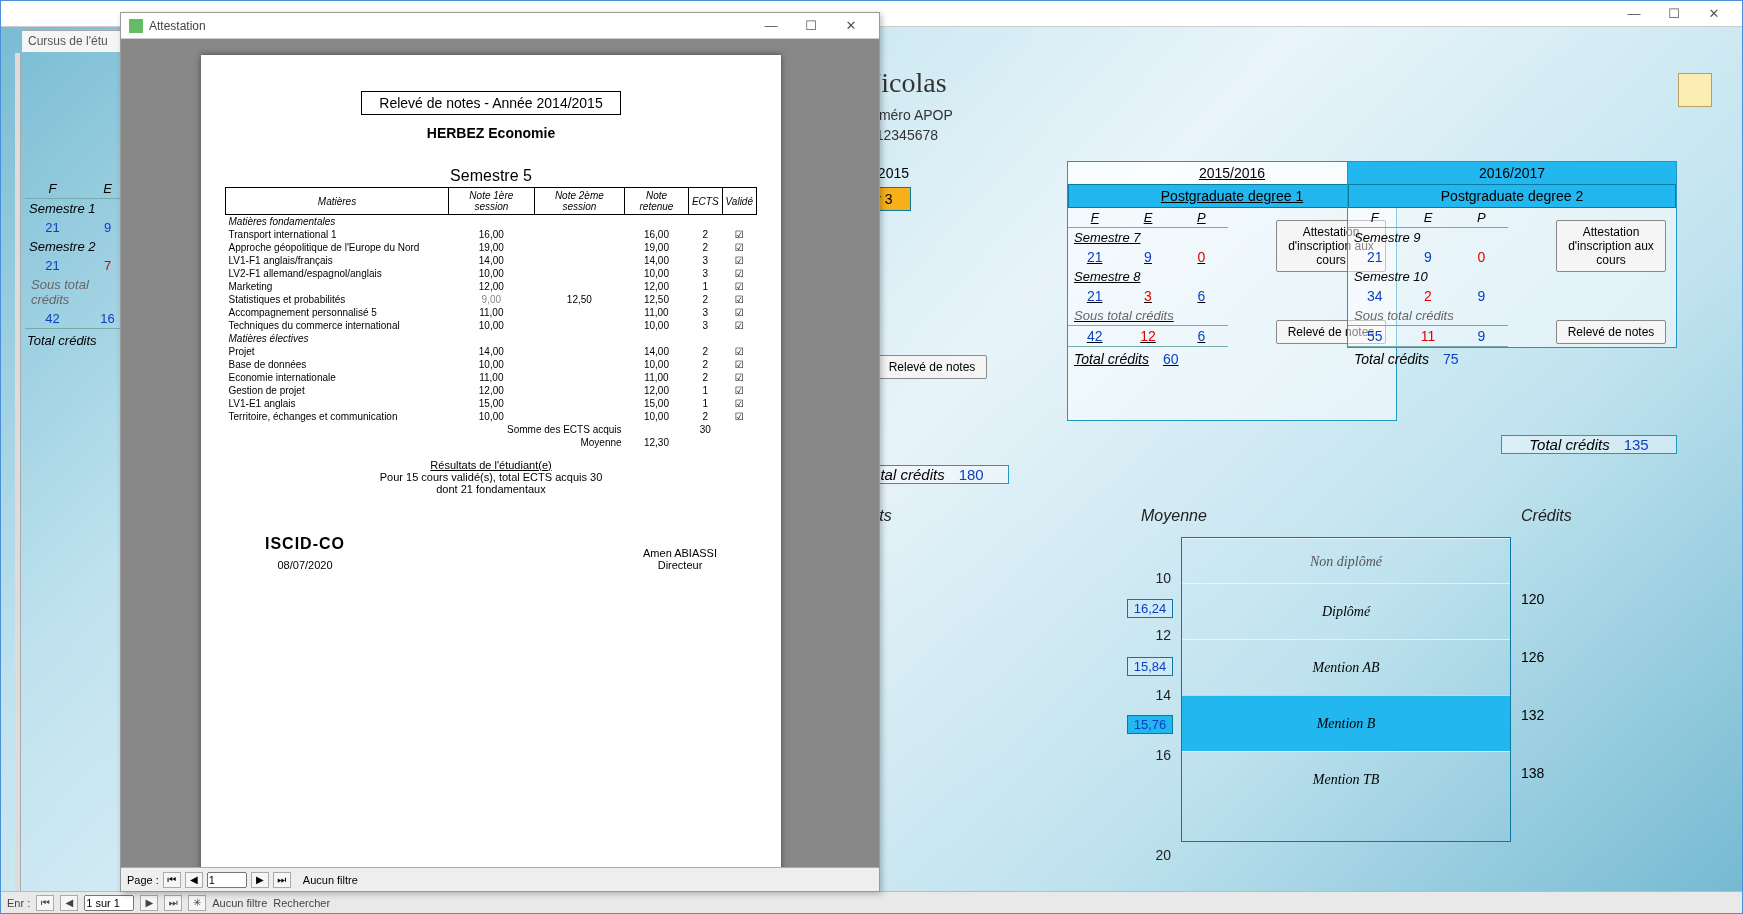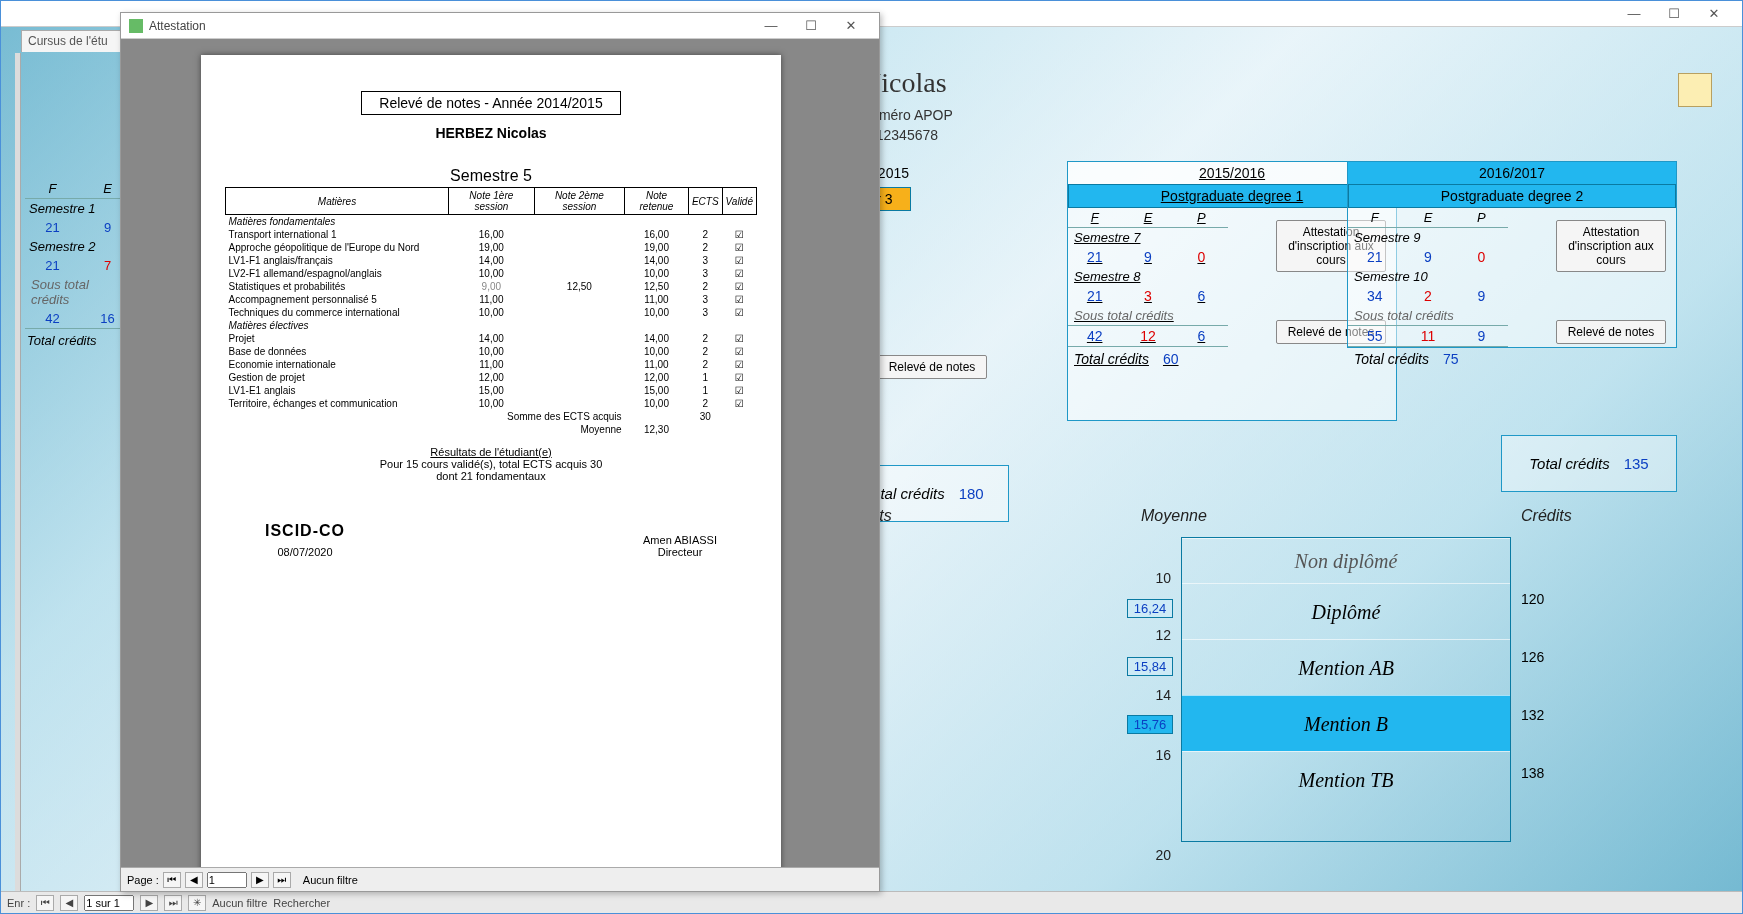--- a/index.html
+++ b/index.html
@@ -52,37 +52,37 @@
 .sem-row .cell{flex:1; text-align:center; font-size:14px; padding:2px 0;}
 .blue{color:#0b3fc2;} .red{color:#d00;}
 .subtot{font-style:italic; font-size:13px; color:#666; padding:2px 6px;}
 .subrow{display:flex; border-top:1px solid #7aa; border-bottom:1px solid #7aa;}
 .subrow .cell{flex:1; text-align:center; padding:2px 0; font-size:14px;}
 .totrow{display:flex; padding:4px 6px; font-style:italic; font-size:14px;}
 .totrow .v{margin-left:14px; color:#0b3fc2; font-style:normal;}
 .btn-attest{position:absolute; right:10px; width:110px; font-size:12px; text-align:center; border:1px solid #888; background:#f5f5f5; padding:4px 2px; border-radius:2px;}
 .releve-link{font-size:12px;}
 
-.big-total{position:absolute; border:1px solid #1f98c7; background:rgba(255,255,255,.4); font-style:italic; font-size:15px; text-align:center; padding:19px 0; z-index:1;}
+.big-total{position:absolute; border:1px solid #1f98c7; background:rgba(255,255,255,.4); font-style:italic; font-size:15px; text-align:center; padding:0 0; z-index:1;}
 .big-total .v{color:#0b3fc2; font-style:normal; margin-left:14px;}
 
 
 .card-trunc { position:absolute; left:24px; top:152px; width:110px; z-index:1;}
 .card-trunc .row{display:flex; font-size:13px;}
 .card-trunc .row div{padding:2px 4px;}
 
 
 .moylbl{position:absolute; font-style:italic; font-size:16px; z-index:1; color:#222;}
 .credlbl{position:absolute; font-style:italic; font-size:16px; z-index:1; color:#222;}
 .scale{position:absolute; z-index:1; font-size:14px; color:#222;}
 .scale .tick{position:absolute; right:0; text-align:right;}
 .scale .box{position:absolute; right:-2px; width:46px; border:1px solid #0a7aa2; background:#cdeaf6; color:#0b3fc2; text-align:center; font-size:13px; padding:1px 0;}
 .scale .box.hl{background:#22b7ef;}
 .mentions{position:absolute; z-index:1; border:1px solid #0a7aa2;}
-.mentions .m{font-family:"Times New Roman",serif; font-style:italic; font-size:20px; text-align:center; border-top:1px solid rgba(255,255,255,.6);}
+.mentions .m{font-family:"Times New Roman",serif; font-style:italic; font-size:14px; text-align:center; border-top:1px solid rgba(255,255,255,.6);}
 .credscale{position:absolute; z-index:1; font-size:14px;margin-top:24px;}
 .credscale div{position:absolute; left:0;}
 
 
 .att-window { left:120px; top:12px; width:760px; height:880px; z-index:5;}
 .att-body { position:absolute; left:0; top:26px; right:0; bottom:24px; background:#888; overflow:hidden;}
 .att-page { position:absolute; left:80px; top:16px; width:580px; height:820px; background:#fff; box-shadow:0 0 6px rgba(0,0,0,.5); padding:36px 24px; font-family:"Times New Roman",serif; font-size:11px; color:#000;}
 .att-title-box{border:1px solid #000; width:260px; margin:0 auto; text-align:center; padding:3px 0; font-size:14px;}
 .att-student{text-align:center; font-weight:bold; font-size:14px; margin-top:10px;}
 .att-sem{text-align:center; font-size:16px; margin-top:26px;}
@@ -292,21 +292,21 @@
    <span style="width:14px;height:14px;background:#6b6;display:inline-block;margin-right:6px;"></span>
    <span>Attestation</span>
    <span class="spacer"></span>
    <span class="winbtn">—</span>
    <span class="winbtn">☐</span>
    <span class="winbtn">✕</span>
  </div>
  <div class="att-body">
   <div class="att-page">
     <div class="att-title-box">Relevé de notes - Année 2014/2015</div>
-    <div class="att-student">HERBEZ Nicolas</div>
+    <div class="att-student">HERBEZ Economie</div>
     <div class="att-sem">Semestre 5</div>
     <table class="att-table">
       <thead>
             <tr>
         <th style="width:42%;">Matières</th>
         <th>Note 1ère session</th>
         <th>Note 2ème session</th>
         <th>Note retenue</th>
         <th>ECTS</th>
         <th>Validé</th>
@@ -339,20 +339,28 @@
               <td class="num">14,00</td>
               <td class="num">3</td>
               <td class="chk">☑</td>
             </tr>
             <tr>
               <td>LV2-F1 allemand/espagnol/anglais</td>
               <td class="num" style="">10,00</td>
               <td class="num"></td>
               <td class="num">10,00</td>
               <td class="num">3</td>
+              <td class="chk">☑</td>
+            </tr>
+            <tr>
+              <td>Marketing</td>
+              <td class="num" style="">12,00</td>
+              <td class="num"></td>
+              <td class="num">12,00</td>
+              <td class="num">1</td>
               <td class="chk">☑</td>
             </tr>
             <tr>
               <td>Statistiques et probabilités</td>
               <td class="num" style="color:#888;">9,00</td>
               <td class="num">12,50</td>
               <td class="num">12,50</td>
               <td class="num">2</td>
               <td class="chk">☑</td>
             </tr>

